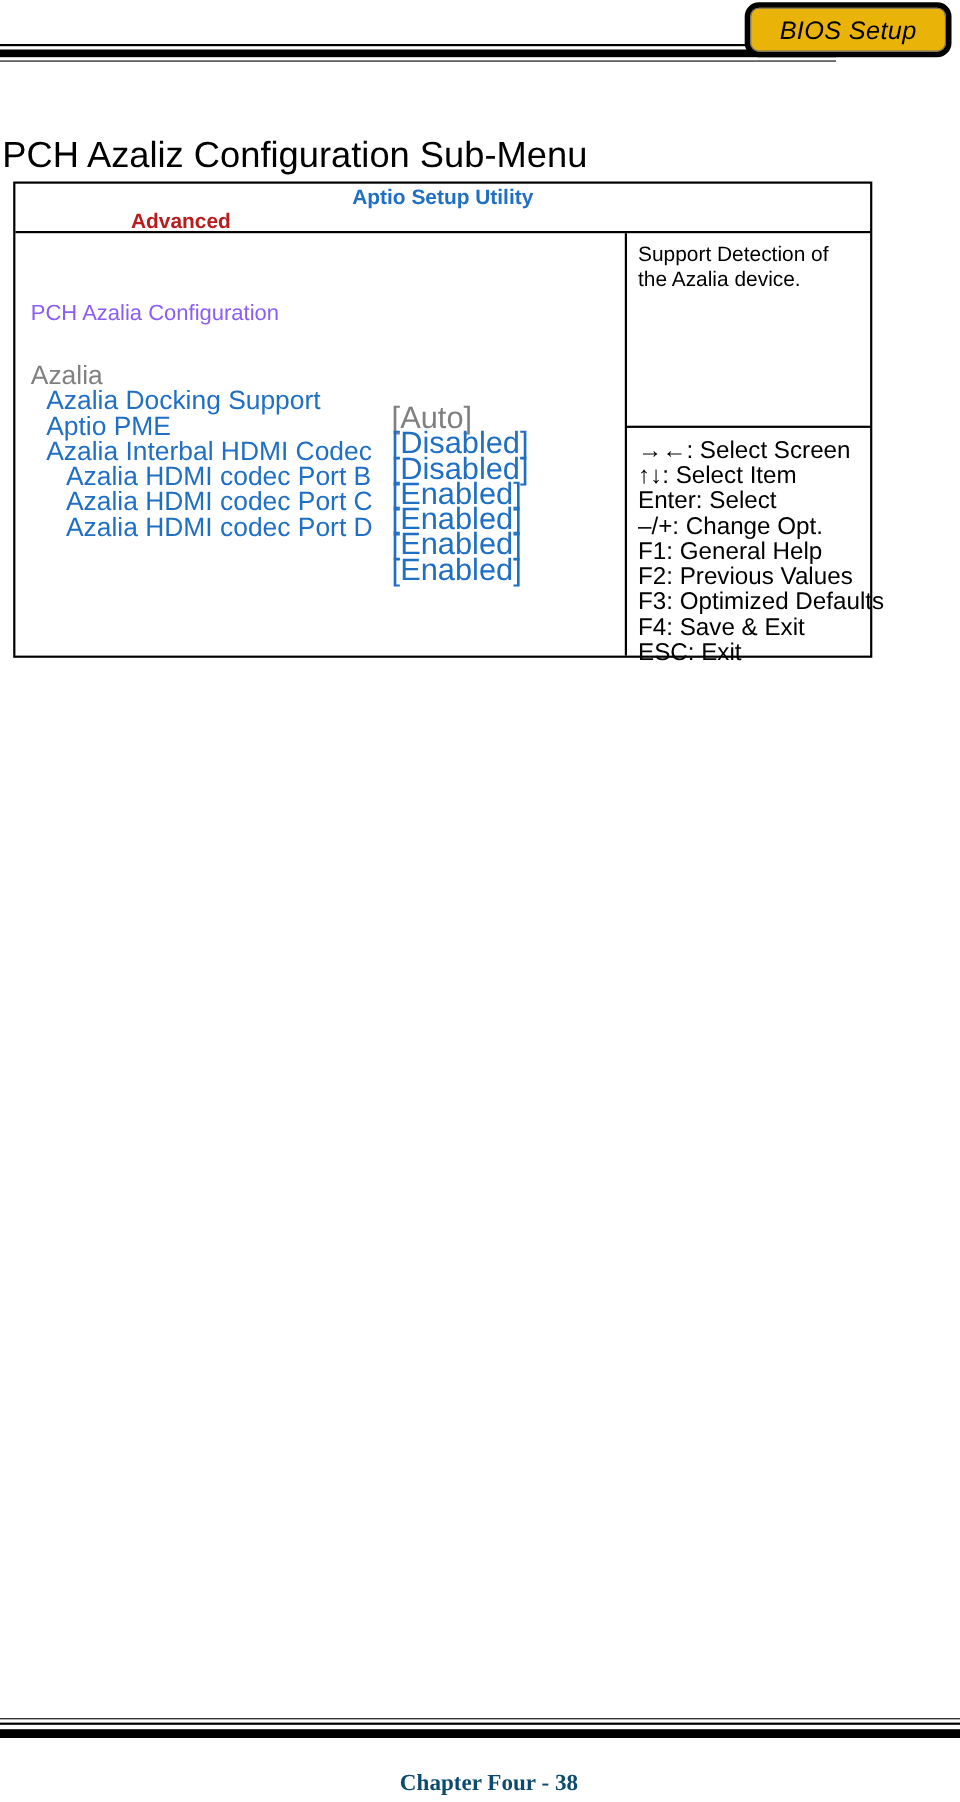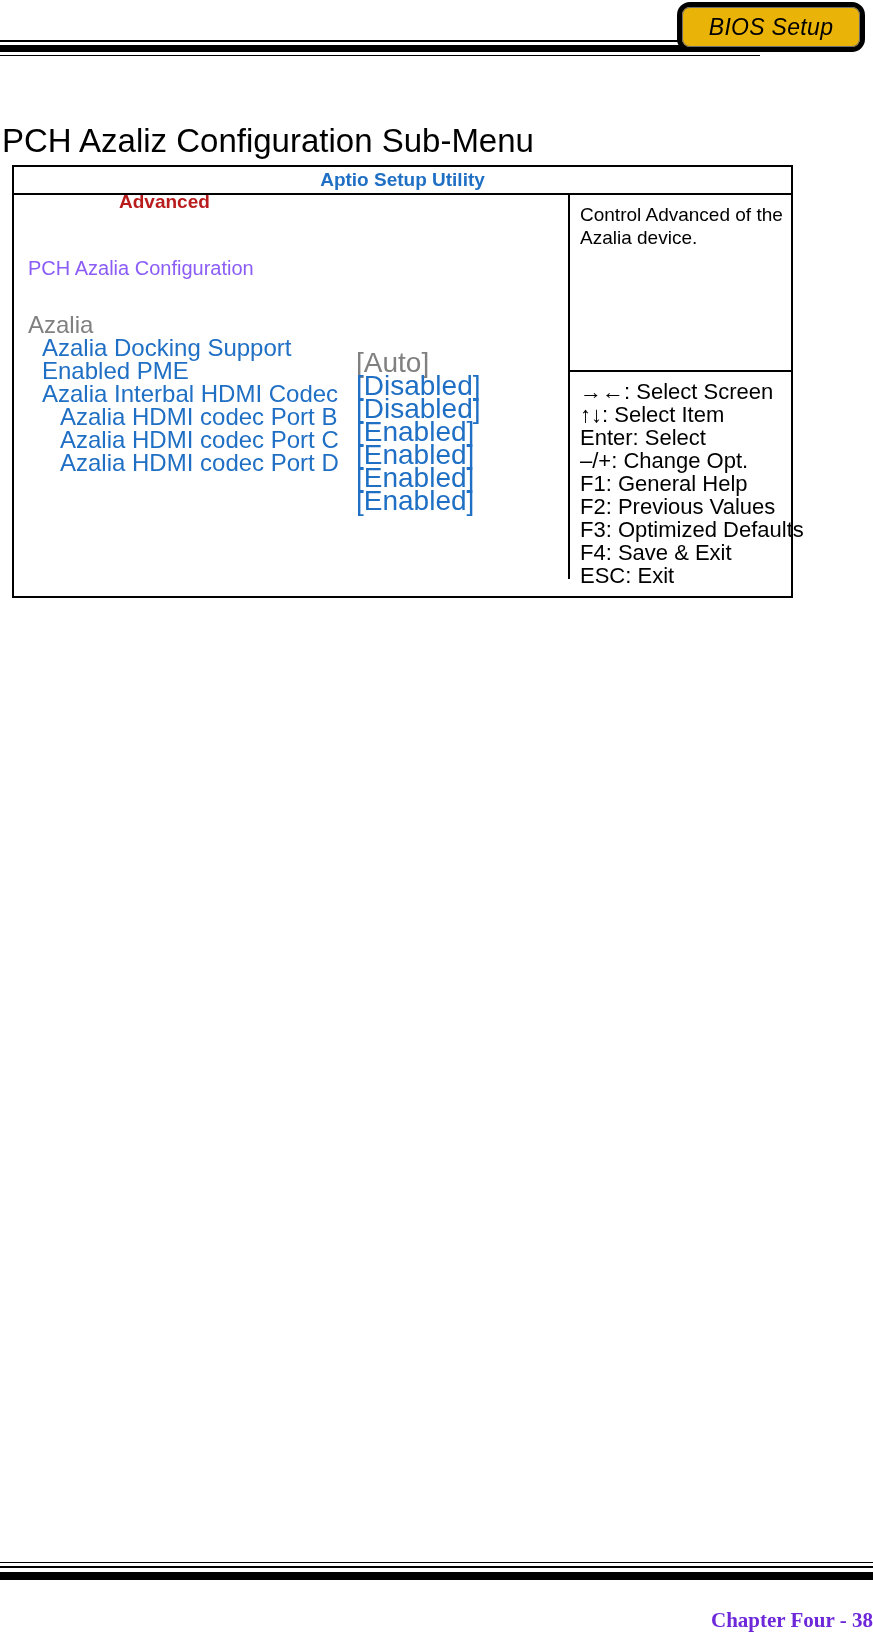--- a/index.html
+++ b/index.html
@@ -94,21 +94,21 @@
     position: absolute;
     left: 12px;
     top: 165px;
     width: 781px;
     height: 433px;
     border: 2px solid #000000;
     box-sizing: border-box;
   }
   .bios-title-row {
     position: relative;
-    height: 28px;
+    height: 45px;
     border-bottom: 2px solid #000000;
     box-sizing: border-box;
   }
   .bios-utility-title {
     position: absolute;
     left: 0;
     right: 0;
     top: 2px;
     text-align: center;
     font-weight: bold;
@@ -233,25 +233,25 @@
     top: 24px;
     width: 873px;
     height: 8px;
     background: #000000;
   }
   .footer-text {
     position: absolute;
     left: 16px;
     right: 0;
     top: 60px;
-    text-align: right;
+    text-align: center;
     font-family: "Liberation Serif", serif;
     font-weight: bold;
     font-size: 21px;
-    color: #6d28d9;
+    color: #0c4a6e;
   }
 </style>
 </head>
 <body>
 
 <div class="page-header">
   <div class="header-rule-thin"></div>
   <div class="header-rule-thick"></div>
   <div class="header-rule-hair"></div>
   <div class="bios-badge">
@@ -277,21 +277,21 @@
       <div class="bios-items">
           <div class="bios-item-row">
             <span class="bios-item-label lvl0 tone-gray">Azalia</span>
             <span class="bios-item-value tone-gray">[Auto]</span>
           </div>
           <div class="bios-item-row">
             <span class="bios-item-label lvl1 tone-blue">Azalia Docking Support</span>
             <span class="bios-item-value tone-blue">[Disabled]</span>
           </div>
           <div class="bios-item-row">
-            <span class="bios-item-label lvl1 tone-blue">Enabled PME</span>
+            <span class="bios-item-label lvl1 tone-blue">Aptio PME</span>
             <span class="bios-item-value tone-blue">[Disabled]</span>
           </div>
           <div class="bios-item-row">
             <span class="bios-item-label lvl1 tone-blue">Azalia Interbal HDMI Codec</span>
             <span class="bios-item-value tone-blue">[Enabled]</span>
           </div>
           <div class="bios-item-row">
             <span class="bios-item-label lvl2 tone-blue">Azalia HDMI codec Port B</span>
             <span class="bios-item-value tone-blue">[Enabled]</span>
           </div>
@@ -301,21 +301,21 @@
           </div>
           <div class="bios-item-row">
             <span class="bios-item-label lvl2 tone-blue">Azalia HDMI codec Port D</span>
             <span class="bios-item-value tone-blue">[Enabled]</span>
           </div>
         </div>
     </div>
 
     <div class="bios-side-pane">
       <div class="bios-help-box">
-        <div class="bios-help-text">Control Advanced of the Azalia device.</div>
+        <div class="bios-help-text">Support Detection of the Azalia device.</div>
       </div>
       <div class="bios-keys-box">
           <div class="bios-key-line">→←: Select Screen</div>
           <div class="bios-key-line">↑↓: Select Item</div>
           <div class="bios-key-line">Enter: Select</div>
           <div class="bios-key-line">–/+: Change Opt.</div>
           <div class="bios-key-line">F1: General Help</div>
           <div class="bios-key-line">F2: Previous Values</div>
           <div class="bios-key-line">F3: Optimized Defaults</div>
           <div class="bios-key-line">F4: Save &amp; Exit</div>

